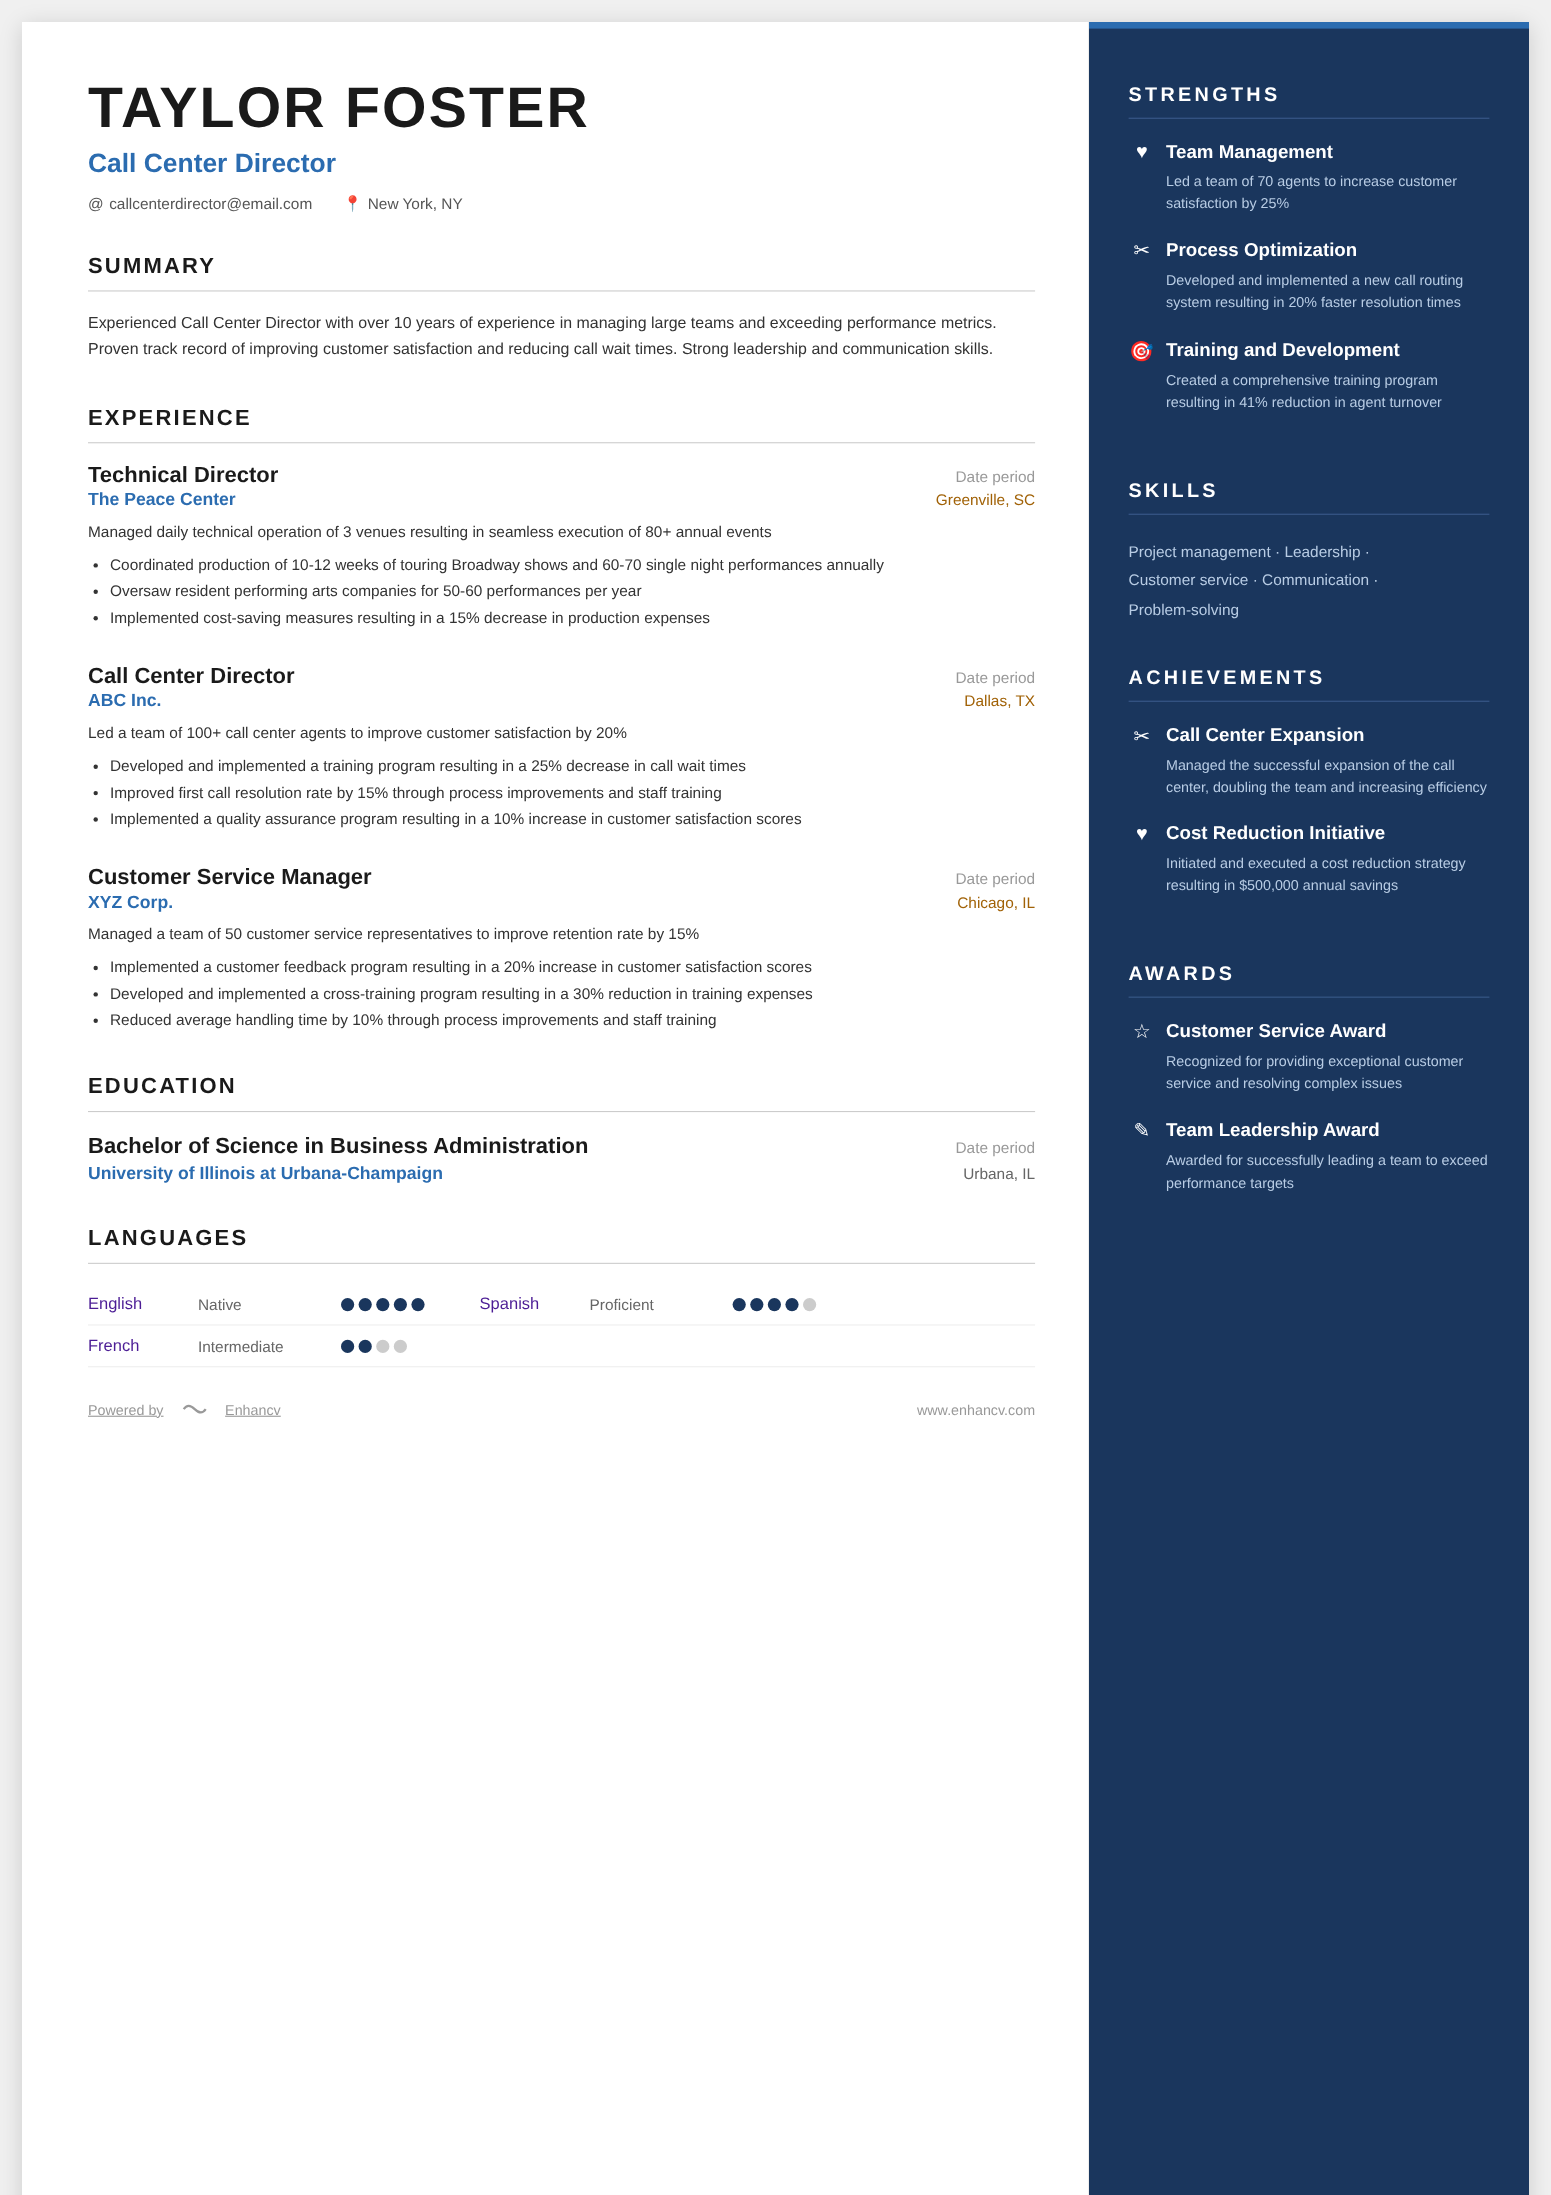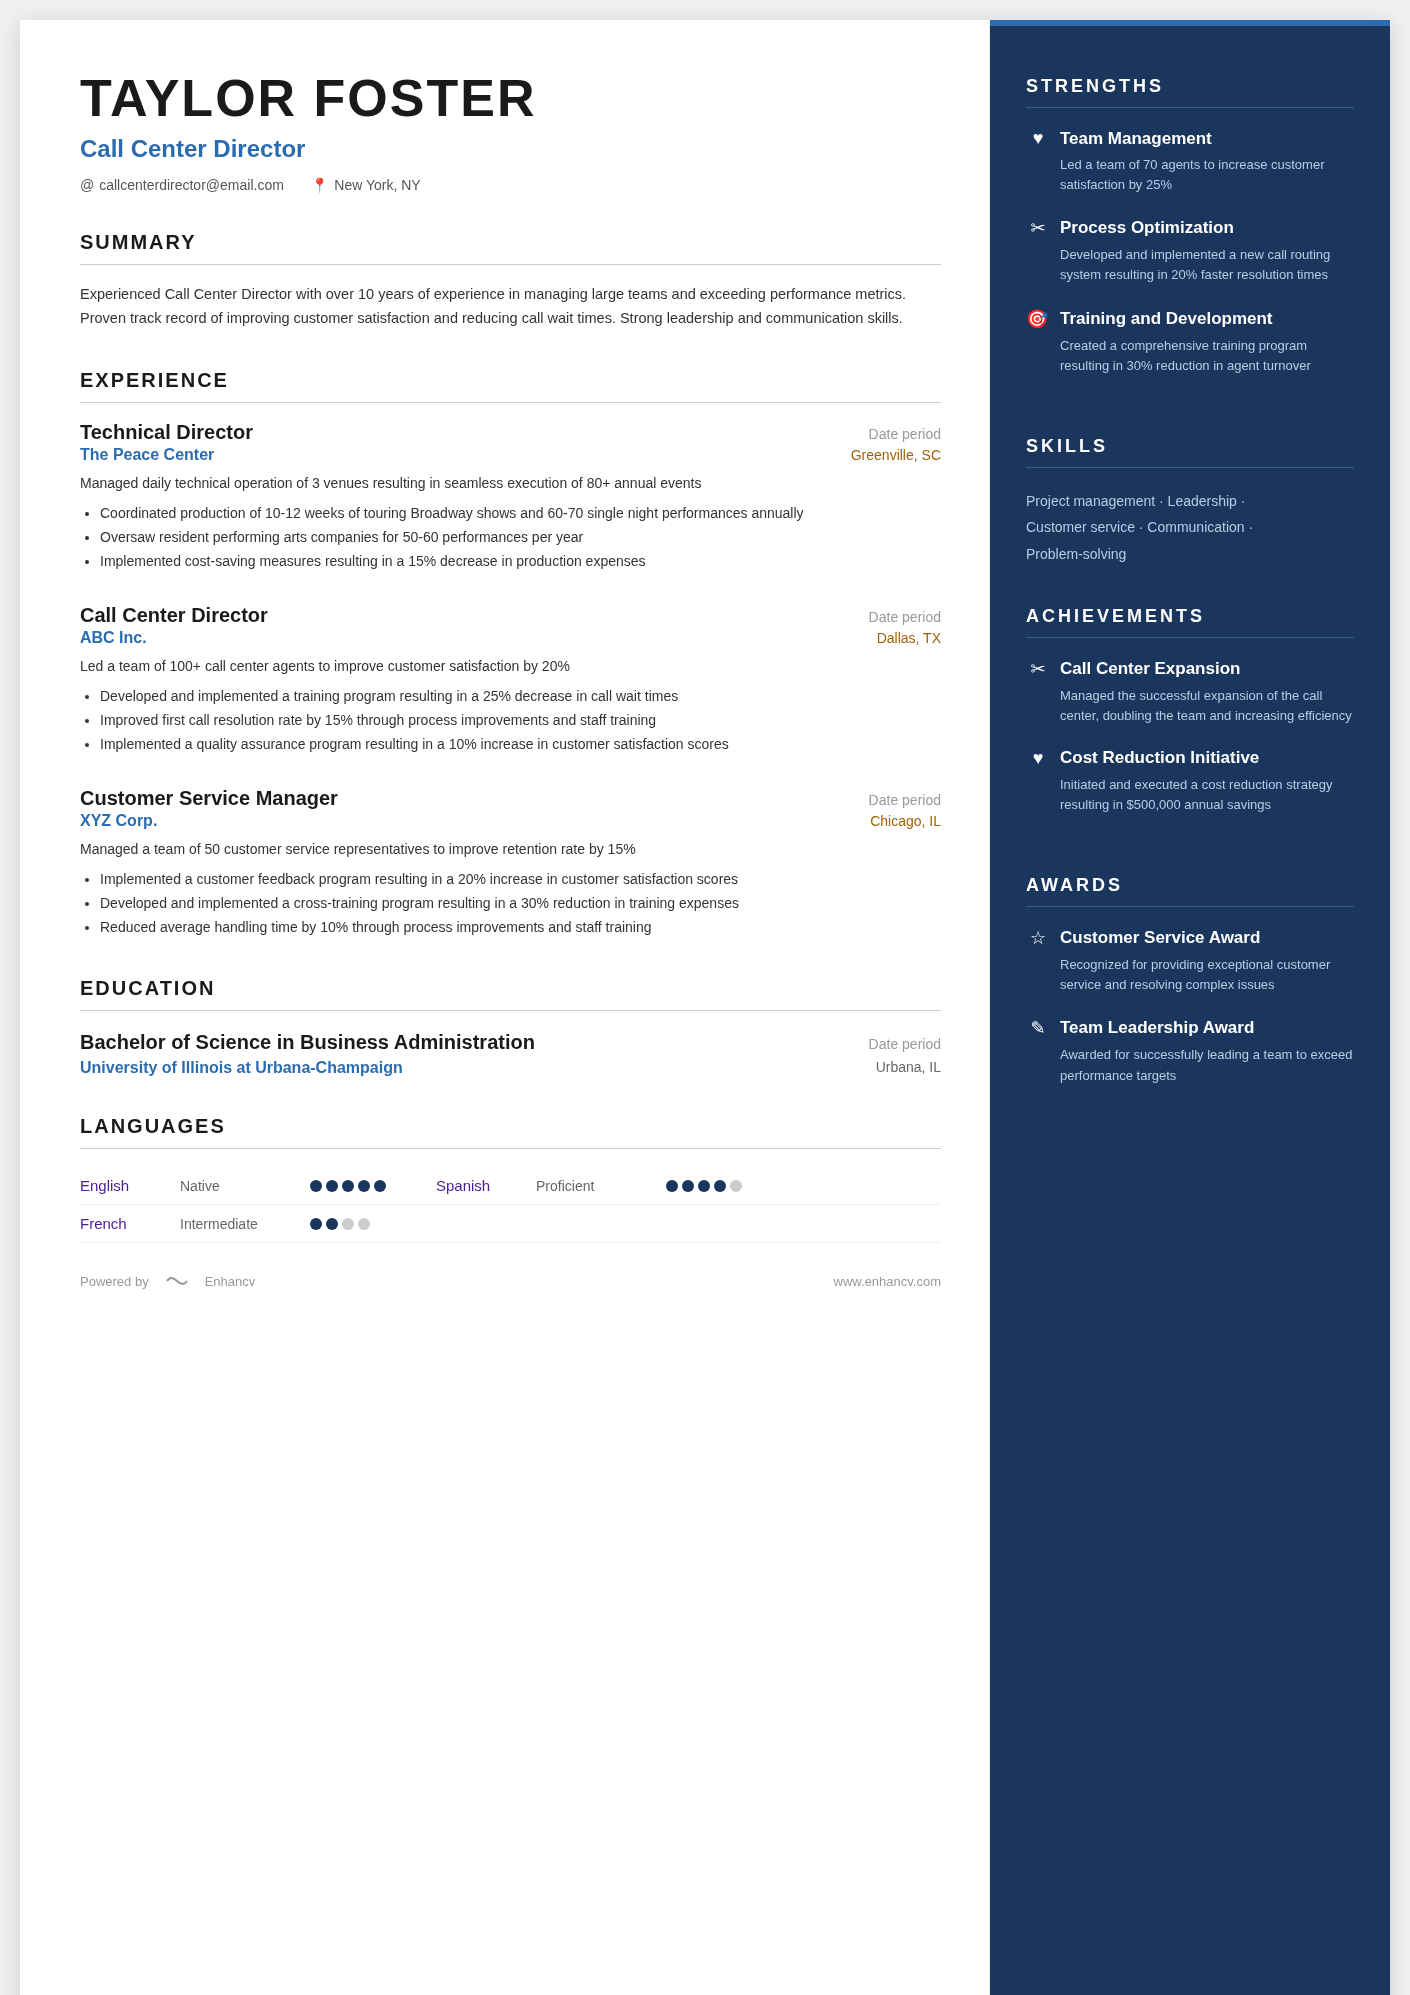--- a/index.html
+++ b/index.html
@@ -206,20 +206,21 @@
       justify-content: space-between;
       align-items: center;
       font-size: 13px;
       color: #999;
       border-top: 1px solid #eee;
     }
     .footer-brand {
       display: flex;
       align-items: center;
       gap: 16px;
+      text-decoration: underline;
     }
 
     
     .right-col {
       width: 400px;
       background: #1a365d;
       color: #fff;
       padding: 50px 36px 40px 36px;
       display: flex;
       flex-direction: column;
@@ -498,21 +499,21 @@
           <span class="strength-name">Process Optimization</span>
         </div>
         <div class="strength-desc">Developed and implemented a new call routing system resulting in 20% faster resolution times</div>
       </div>
 
       <div class="strength-item">
         <div class="strength-header">
           <span class="strength-icon">🎯</span>
           <span class="strength-name">Training and Development</span>
         </div>
-        <div class="strength-desc">Created a comprehensive training program resulting in 30% reduction in agent turnover</div>
+        <div class="strength-desc">Created a comprehensive training program resulting in 41% reduction in agent turnover</div>
       </div>
     </div>
 
     <div class="section">
       <div class="section-title">SKILLS</div>
       <div class="section-divider"></div>
       <div class="skills-text">Project management · Leadership ·</div>
       <div class="skills-text">Customer service · Communication ·</div>
       <div class="skills-text">Problem-solving</div>
     </div>

